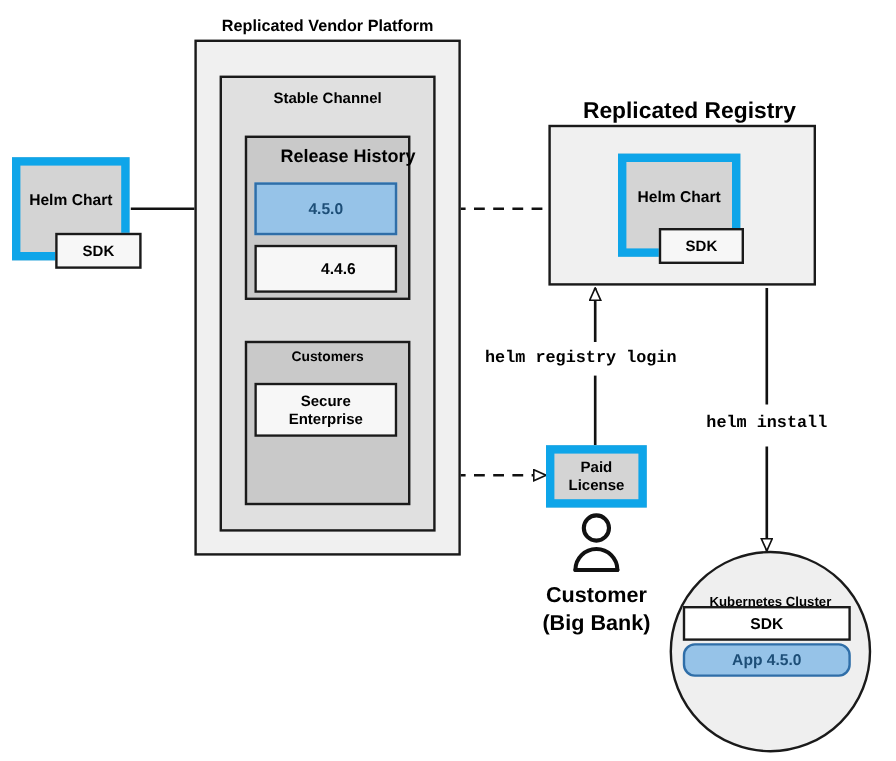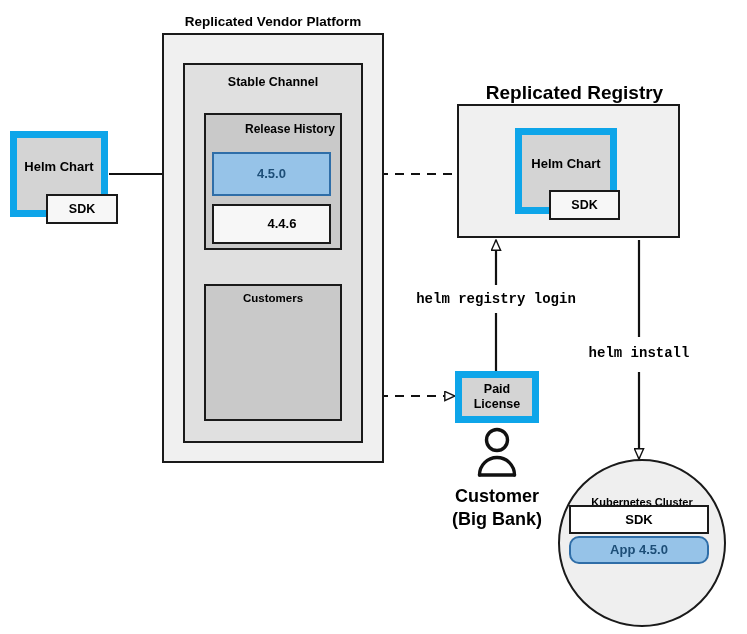--- a/index.html
+++ b/index.html
@@ -126,29 +126,31 @@
     <line x1="639" y1="372" x2="639" y2="459" stroke="#111111" stroke-width="2.2" marker-end="url(#arrow-open)"></line>
   </svg>
 
   <div class="grp-title" style="left:162px; top:14px; width:222px; font-size:13.5px;">Replicated Vendor Platform</div>
   <div class="node box-outer" style="left:162px; top:33px; width:222px; height:430px;"></div>
 
   <div class="node box-channel" style="left:183px; top:63px; width:180px; height:380px;"></div>
   <div class="grp-title" style="left:183px; top:75px; width:180px; font-size:12.5px;">Stable Channel</div>
 
   <div class="node box-sub" style="left:204px; top:113px; width:138px; height:137px;"></div>
-  <div class="grp-title" style="left:204px; top:122px; width:151px; font-size:12px;padding-left:21px;">Release History</div>
+  <div class="grp-title" style="left:204px; top:122px; width:151px; font-size:15px;padding-left:21px;">Release History</div>
 
   <div class="node box-blue" style="left:212px; top:152px; width:119px; height:44px; font-size:13px;">4.5.0</div>
 
   <div class="node box-white" style="left:212px; top:204px; width:119px; height:40px; font-size:13px;padding-left:21px;">4.4.6</div>
 
   <div class="node box-sub" style="left:204px; top:284px; width:138px; height:137px;"></div>
   <div class="grp-title" style="left:204px; top:292px; width:138px; font-size:11.5px;">Customers</div>
 
+  <div class="node box-white" style="left:212px; top:319px; width:119px; height:45px; font-size:12.5px; white-space:pre-line;">Secure
+Enterprise</div>
 
 
   <div class="node box-gray" style="left:10px; top:131px; width:98px; height:86px; font-size:13px; align-items:center; justify-content:center;">
     <span style="position:relative; top:-7px;">Helm Chart</span>
   </div>
   <div class="node box-white" style="left:46px; top:194px; width:72px; height:30px; font-size:12.5px;">SDK</div>
 
   <div class="grp-title" style="left:463px; top:82px; width:223px; font-size:19px;">Replicated Registry</div>
   <div class="node box-outer" style="left:457px; top:104px; width:223px; height:134px;"></div>
 
@@ -162,21 +164,21 @@
 
   <svg class="person-icon" style="left:473px; top:427px; width:48px; height:52px;" viewBox="0 0 48 52">
     <circle cx="24" cy="13" r="10.5" fill="#ffffff" stroke="#111111" stroke-width="3.4"></circle>
     <path d="M6.5,48 a17.5,17.5 0 0 1 35,0" fill="#ffffff" stroke="#111111" stroke-width="3.4" stroke-linecap="round"></path>
     <line x1="6.5" y1="48" x2="41.5" y2="48" stroke="#111111" stroke-width="3.4" stroke-linecap="round"></line>
   </svg>
 
   <div class="label-plain" style="left:437px; top:485px; width:120px; font-size:18px; white-space:pre-line;">Customer
 (Big Bank)</div>
 
-  <div class="label-mono" style="left:396px; top:291px; width:200px; font-size:14px;">helm registry login</div>
+  <div class="label-mono" style="left:384px; top:291px; width:200px; font-size:14px;">helm registry login</div>
 
   <div class="label-mono" style="left:570px; top:345px; width:138px; font-size:14px;">helm install</div>
 
   <div class="circle-cluster" style="left:558px; top:459px; width:168px; height:168px;"></div>
   <div class="grp-title" style="left:558px; top:496px; width:168px; font-size:11px;">Kubernetes Cluster</div>
 
   <div class="node box-white" style="left:569px; top:505px; width:140px; height:29px; font-size:13px; background:#ffffff;">SDK</div>
 
   <div class="node box-blue" style="left:569px; top:536px; width:140px; height:28px; font-size:13px;border-radius:10px;">App 4.5.0</div>
 

